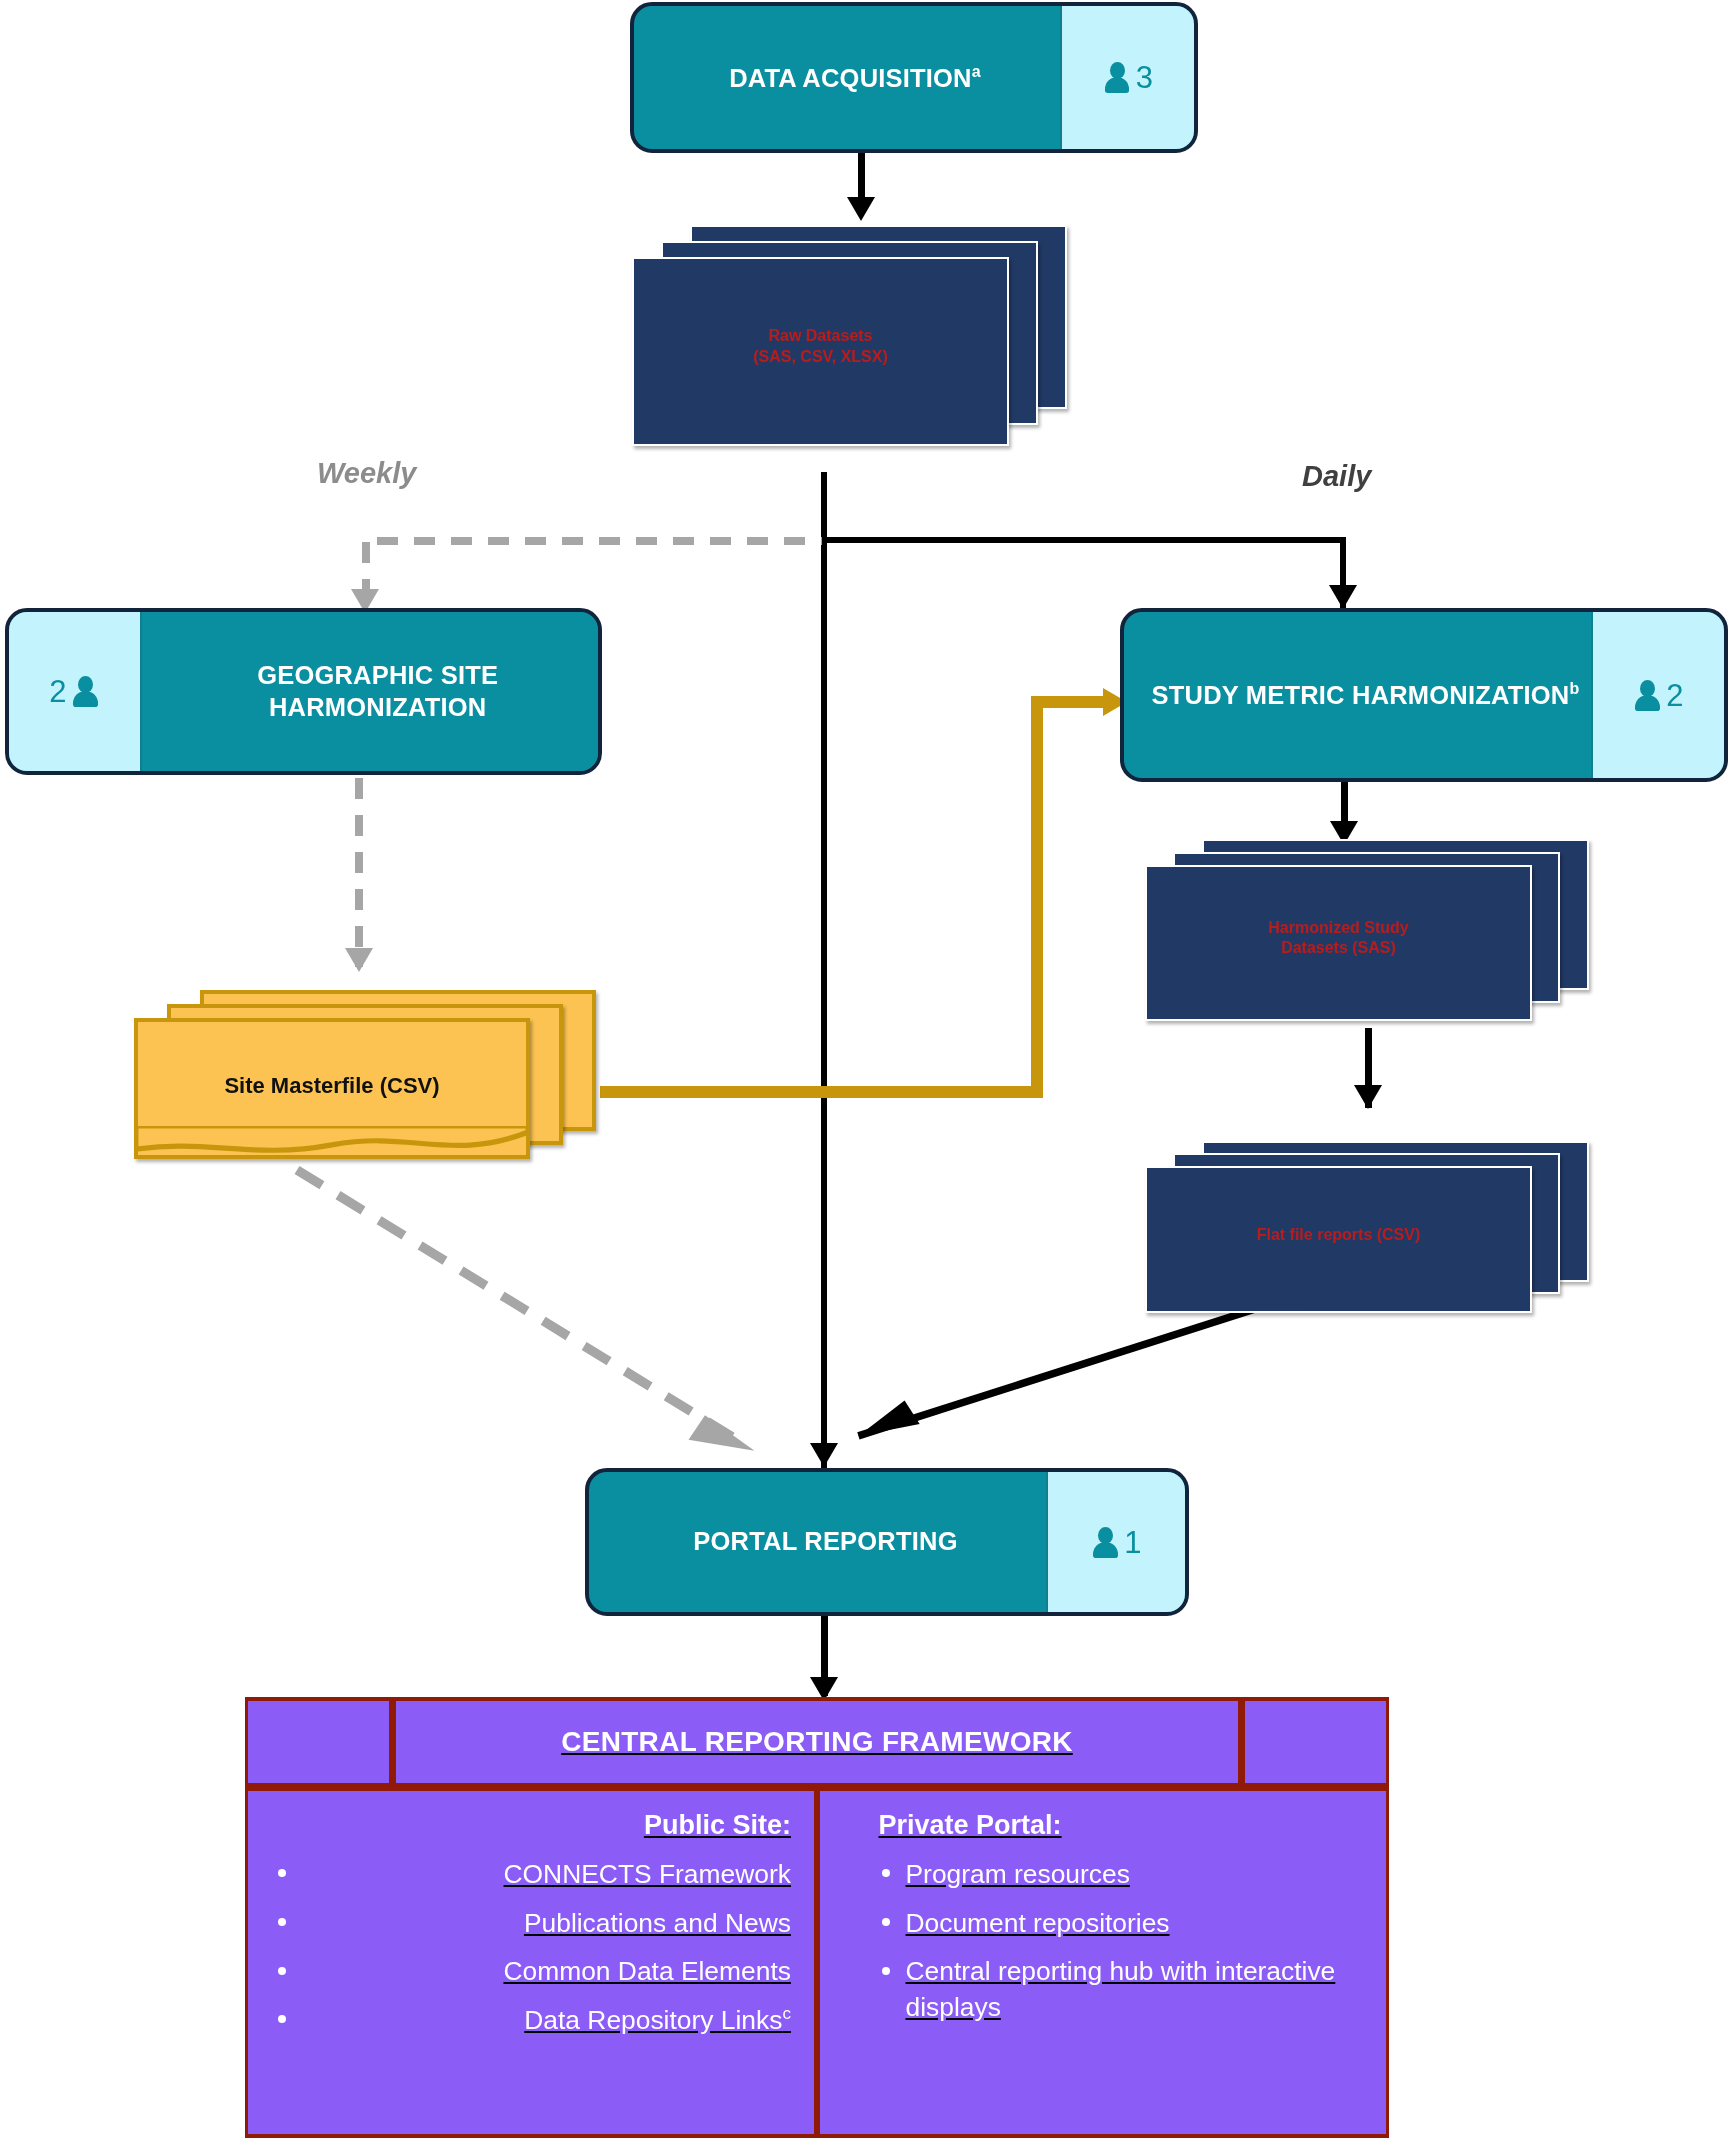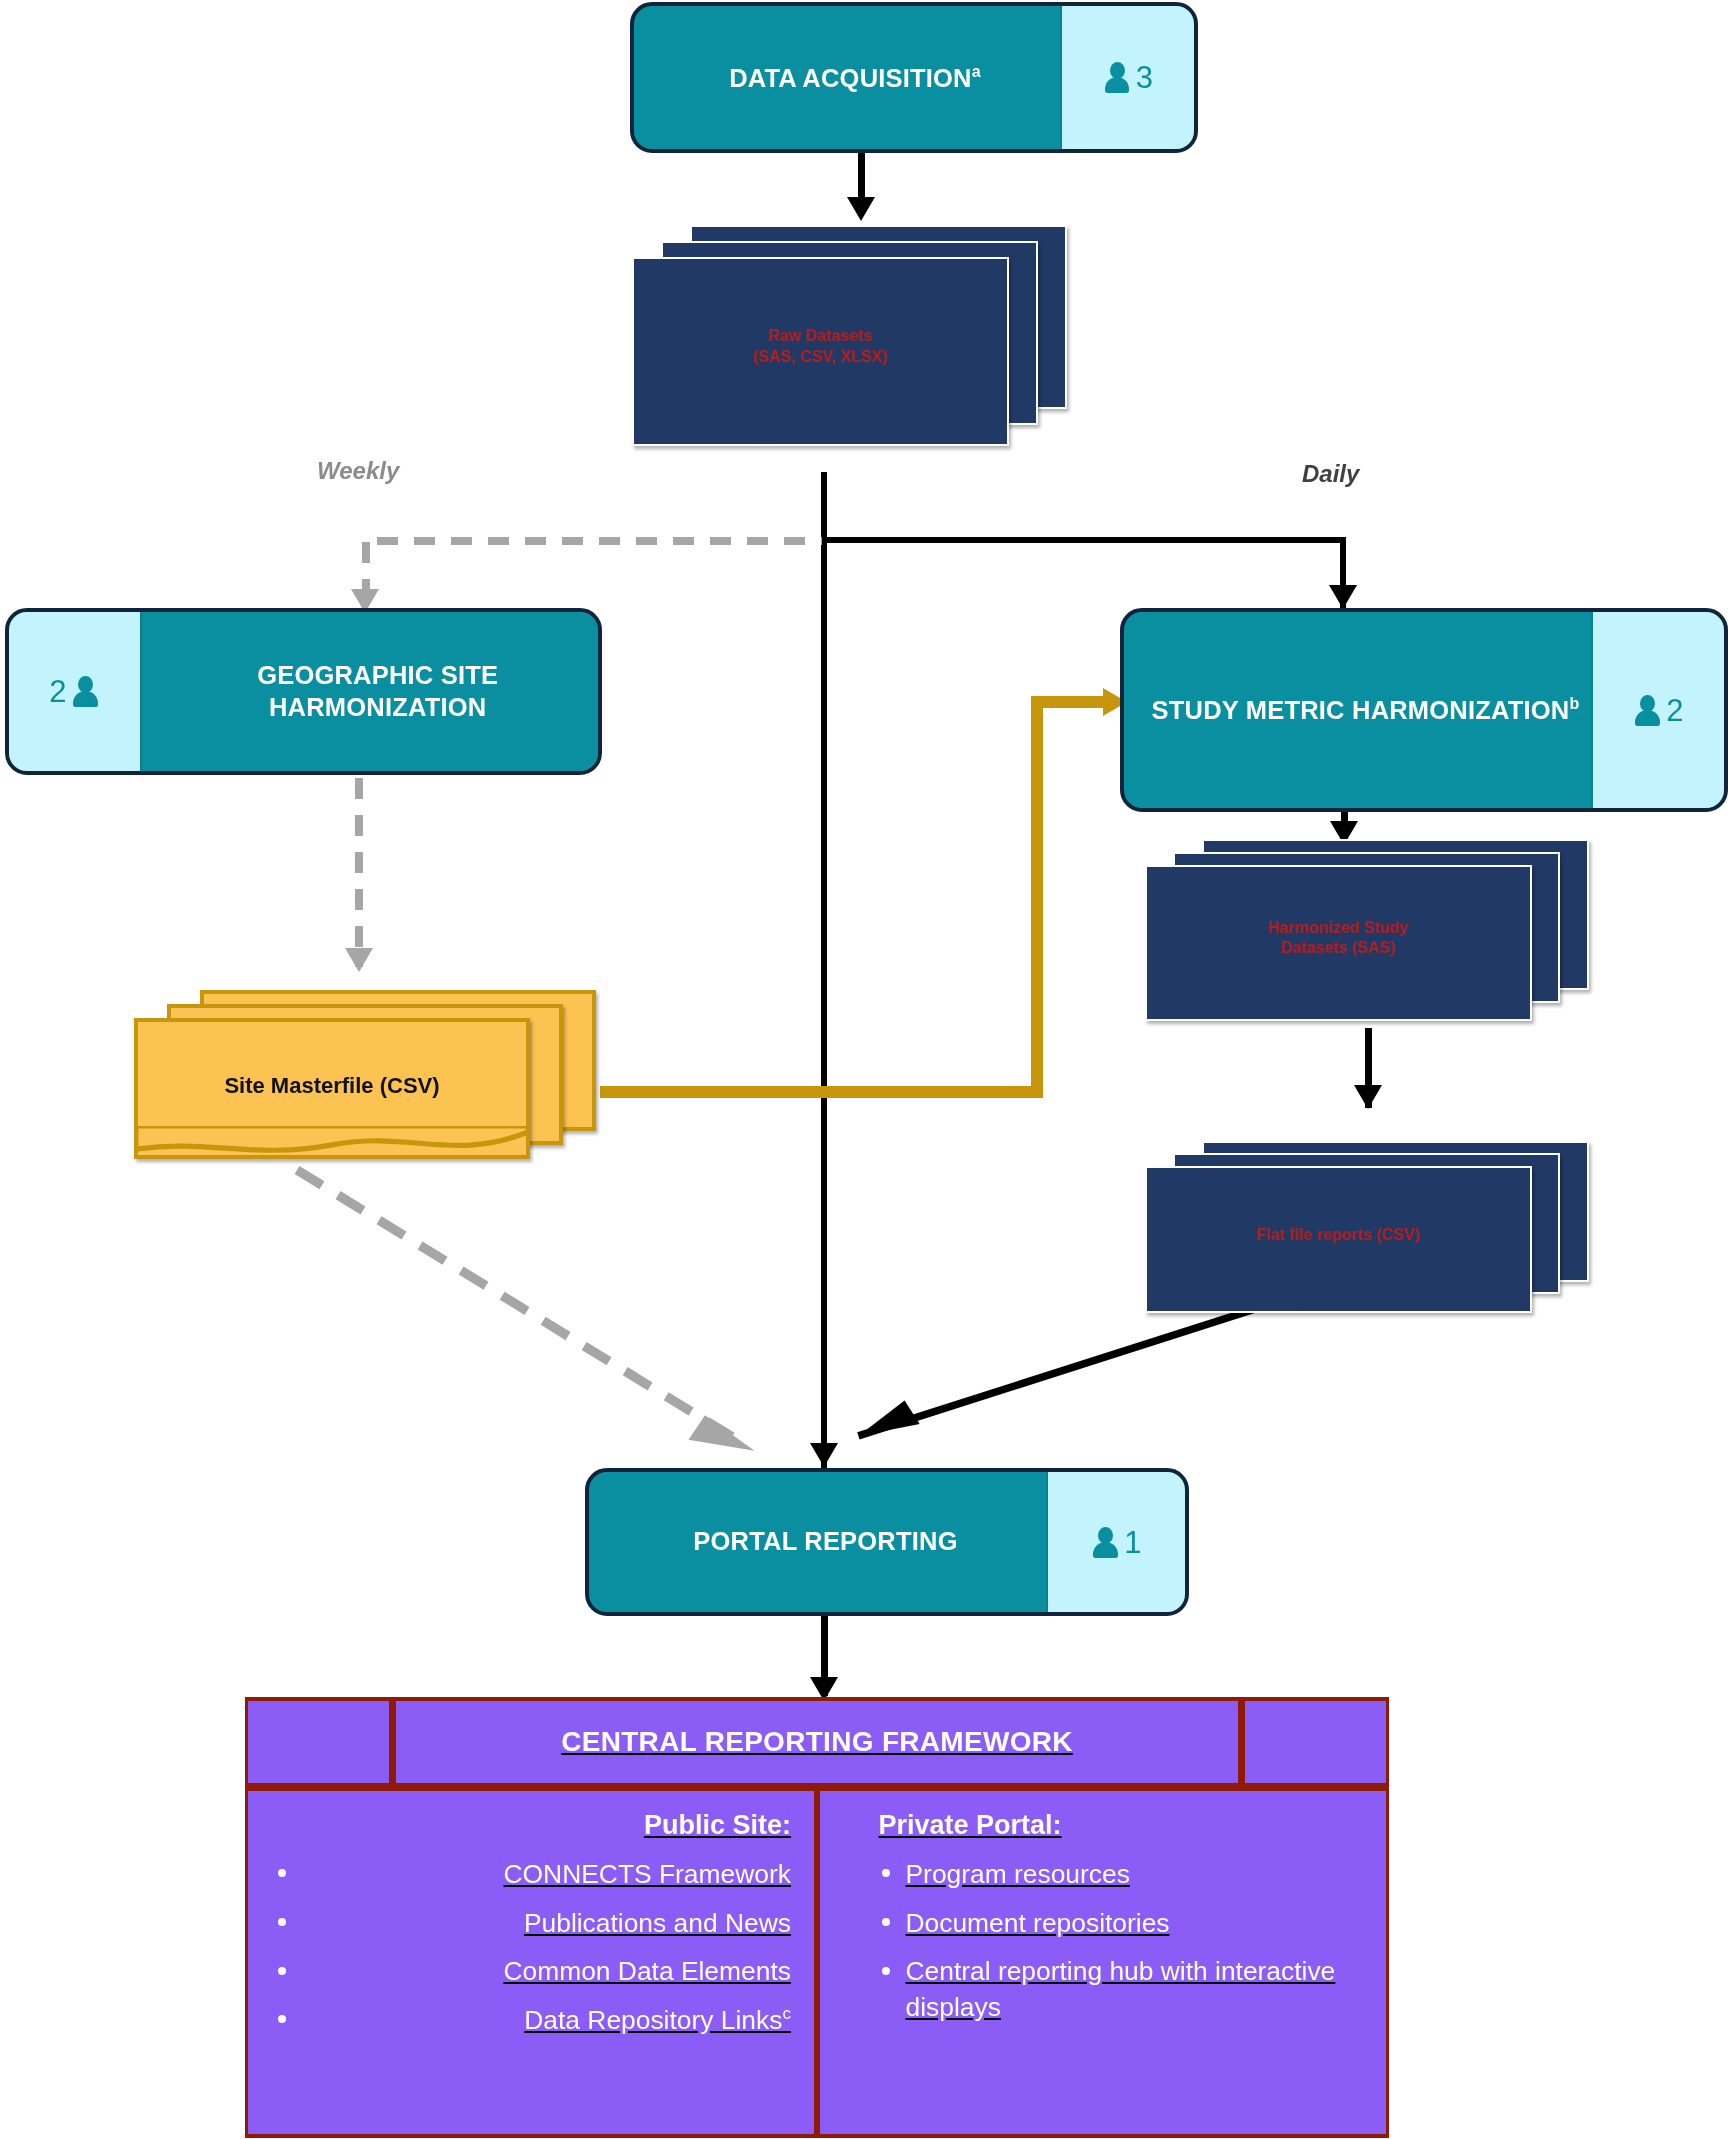--- a/index.html
+++ b/index.html
@@ -54,21 +54,21 @@
   .tri.down-gray{border-left:14px solid transparent;border-right:14px solid transparent;
                  border-top:24.5px solid #a6a6a6;}
   .tri.right-gold{border-top:14px solid transparent;border-bottom:14px solid transparent;
                   border-left:24.5px solid #c8960c;}
   .dashcol{position:absolute;width:7.5px;background-image:
       repeating-linear-gradient(to bottom,#a6a6a6 0 21px,transparent 21px 37px);}
   .dashrow{position:absolute;height:7.5px;background-image:
       repeating-linear-gradient(to right,#a6a6a6 0 21px,transparent 21px 37px);}
 
   
-  .period{position:absolute;font-style:italic;font-weight:700;font-size:24px;
+  .period{position:absolute;font-style:italic;font-weight:700;font-size:29px;
           font-stretch:condensed;}
   .period.weekly{color:#8c8c8c;}
   .period.daily{color:#404040;}
 
   
   #wall{position:absolute;background:#8f1a08;box-sizing:border-box;}
   .brickrow{display:flex;width:100%;box-sizing:border-box;}
   .brick{background:#8b5cf6;box-sizing:border-box;margin:4.2px 3.3px;text-decoration:underline;}
   .wallTitle{color:#fff;font-weight:700;font-size:28px;letter-spacing:0.3px;
              display:flex;align-items:center;justify-content:center;height:100%;
@@ -166,21 +166,21 @@
       <span class="person">
         <span class="head"></span>
           <span class="body"></span>
       </span>
     </div>
     <div class="main">
       <div class="label">GEOGRAPHIC SITE HARMONIZATION</div>
     </div>
   </div>
 
-  <div class="proc" style="left:1120px;top:608px;width:608px;height:204px;">
+  <div class="proc" style="left:1120px;top:608px;width:608px;height:174px;">
     <div class="main">
       <div class="label">
         <span>STUDY METRIC HARMONIZATION</span><span class="sup">b</span>
       </div>
     </div>
     <div class="badge right" style="width:131px;">
       <span class="person">
         <span class="head"></span>
           <span class="body"></span>
       </span>

